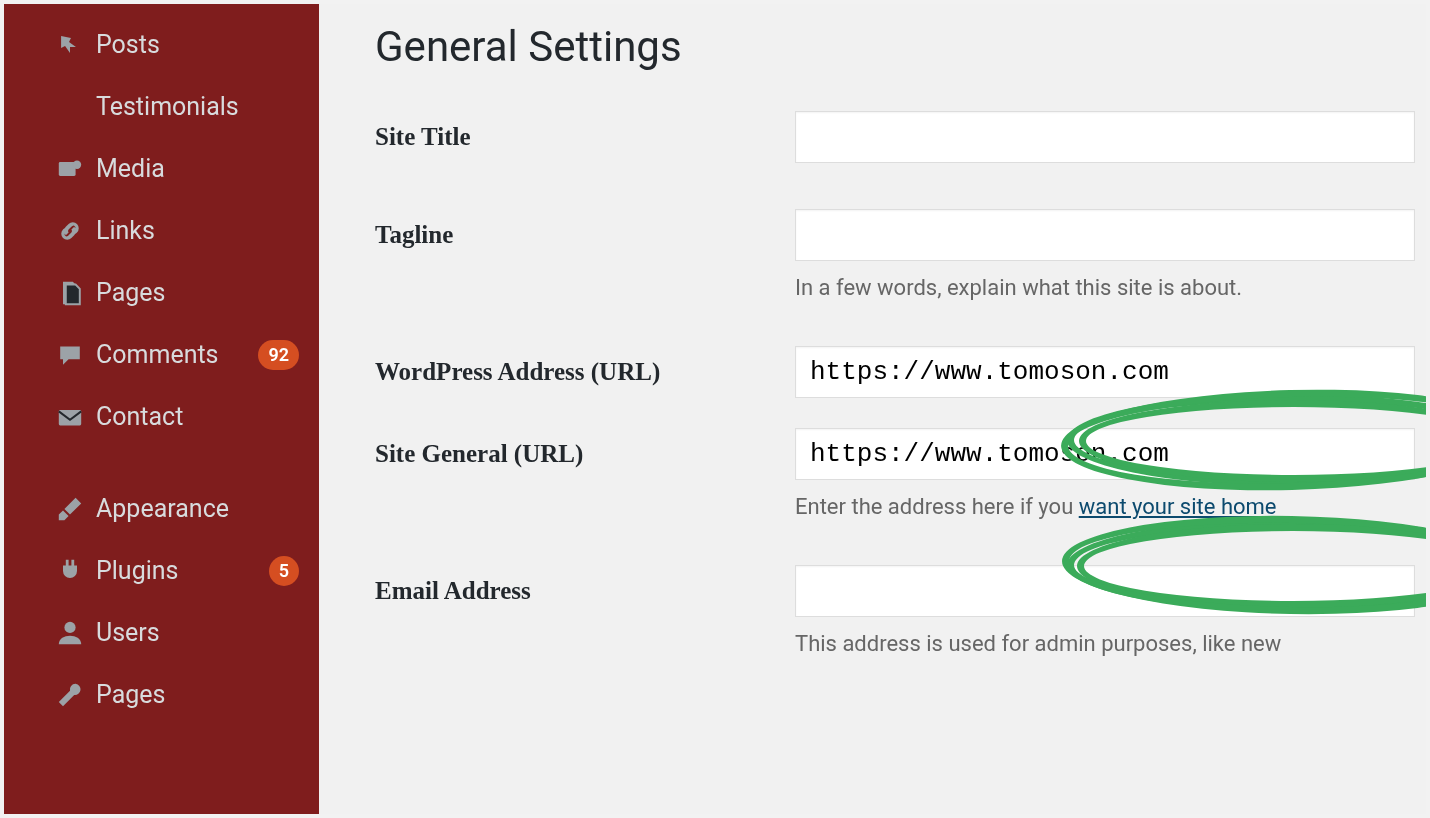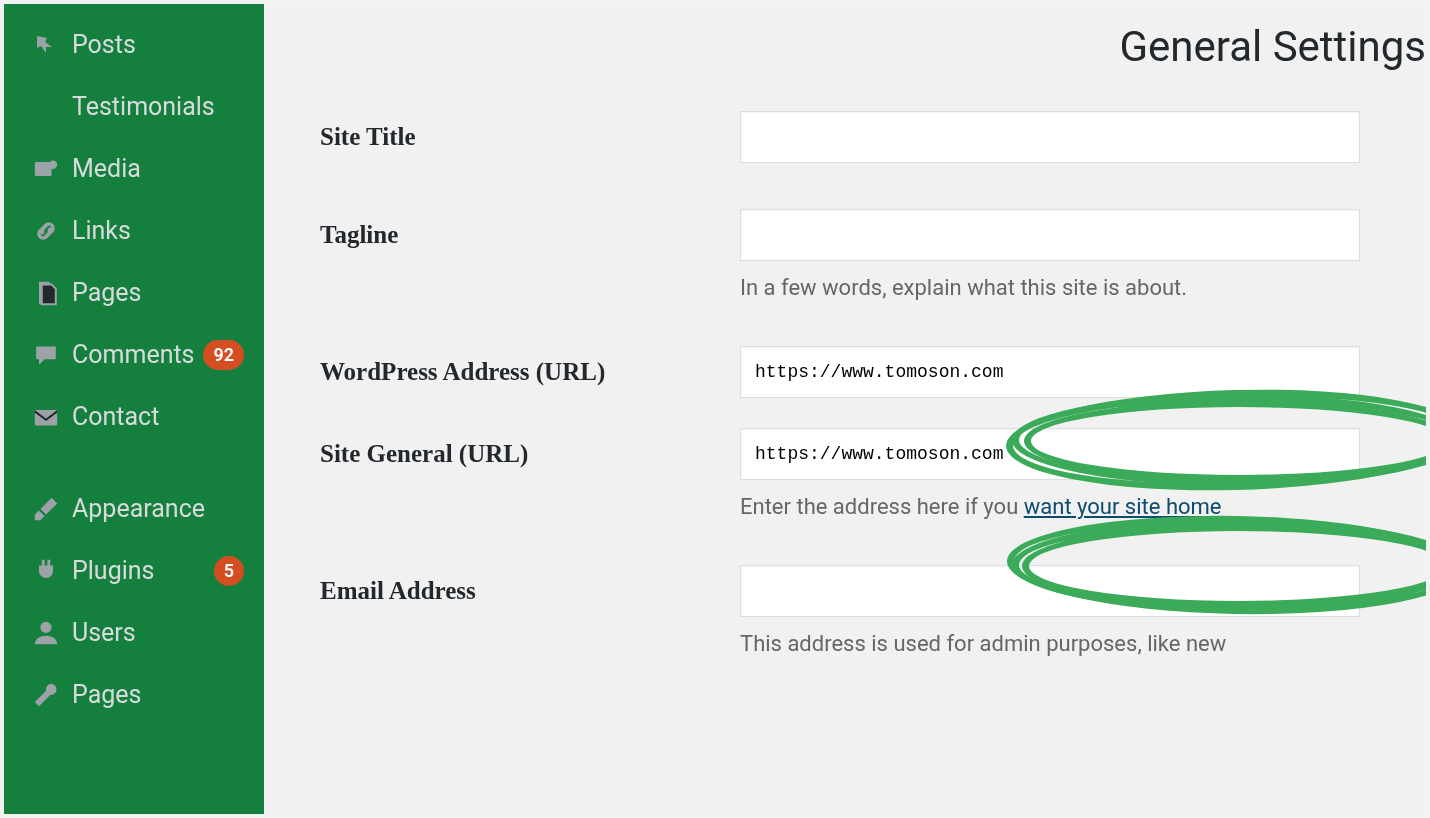--- a/index.html
+++ b/index.html
@@ -1,35 +1,35 @@
 <!DOCTYPE html>
 <html><head>
 <meta charset="utf-8">
 <style>
   * { box-sizing: border-box; margin: 0; padding: 0; }
   html, body { width: 1430px; height: 818px; font-family: -apple-system, BlinkMacSystemFont, "Segoe UI", Roboto, "Helvetica Neue", Arial, sans-serif; background:#fff; overflow:hidden; }
   .app { display:flex; width:100%; height:100%; border:4px solid #f2f2f2; }
   
-  .sidebar { width: 260px; background:#15803d; color:#eee; padding-top:10px; flex-shrink:0; position:relative; }
+  .sidebar { width: 315px; background:#7f1d1d; color:#eee; padding-top:10px; flex-shrink:0; position:relative;padding-left:24px; }
   .menu-item { display:flex; align-items:center; padding: 16px 20px 16px 28px; cursor:pointer; color:#d8dbdd; font-size:25px; line-height:1.2; }
   .menu-item .icon { width:40px; display:flex; align-items:center; justify-content:flex-start; color:#9ca2a7; }
   .menu-item .icon svg { width:28px; height:28px; fill:#9ca2a7; }
   .menu-item .label { flex:1; }
   .menu-item.no-icon .icon { visibility:hidden; }
   .badge { display:inline-flex; align-items:center; justify-content:center; min-width:36px; height:30px; border-radius:15px; background:#d54e21; color:#fff; font-size:18px; font-weight:600; padding:0 10px; margin-left:6px; }
   .badge.round { min-width:30px; width:30px; height:30px; padding:0; }
   .sep { height:12px; }
   .sep.big { height:30px; }
   
   .main { flex:1; background:#f1f1f1; padding: 18px 0 0 56px; position:relative; overflow:hidden; }
-  h1.page-title { font-size:42px; font-weight:400; color:#23282d; margin-bottom:40px;text-align:right; }
+  h1.page-title { font-size:42px; font-weight:400; color:#23282d; margin-bottom:40px; }
   .form-row { display:flex; align-items:flex-start; margin-bottom:46px; }
   .form-row .lbl { width:420px; font-size:25px; font-weight:700; color:#23282d; padding-top:12px;font-family:Liberation Serif, serif; }
   .form-row .ctrl { flex:1; }
-  .form-row input[type="text"] { width: 620px; max-width:100%; height:52px; border:1px solid #ddd; background:#fff; font-size:18px; padding:0 14px; box-shadow: inset 0 1px 2px rgba(0,0,0,.05); font-family: Menlo, Consolas, "Courier New", monospace; }
+  .form-row input[type="text"] { width: 620px; max-width:100%; height:52px; border:1px solid #ddd; background:#fff; font-size:26px; padding:0 14px; box-shadow: inset 0 1px 2px rgba(0,0,0,.05); font-family: Menlo, Consolas, "Courier New", monospace; }
   .form-row .desc { color:#666; font-size:22px; margin-top:14px; }
   .form-row .desc a { color:#0c4a6e; text-decoration:underline; }
   .form-row.tight { margin-bottom:30px; }
   
   .ovals { position:absolute; pointer-events:none; }
   .ovals.one { left:748px; top:390px; }
   .ovals.two { left:748px; top:515px; }
   .oval { position:absolute; border:7px solid #3bab5a; border-radius:50%; }
 </style>
 </head>

